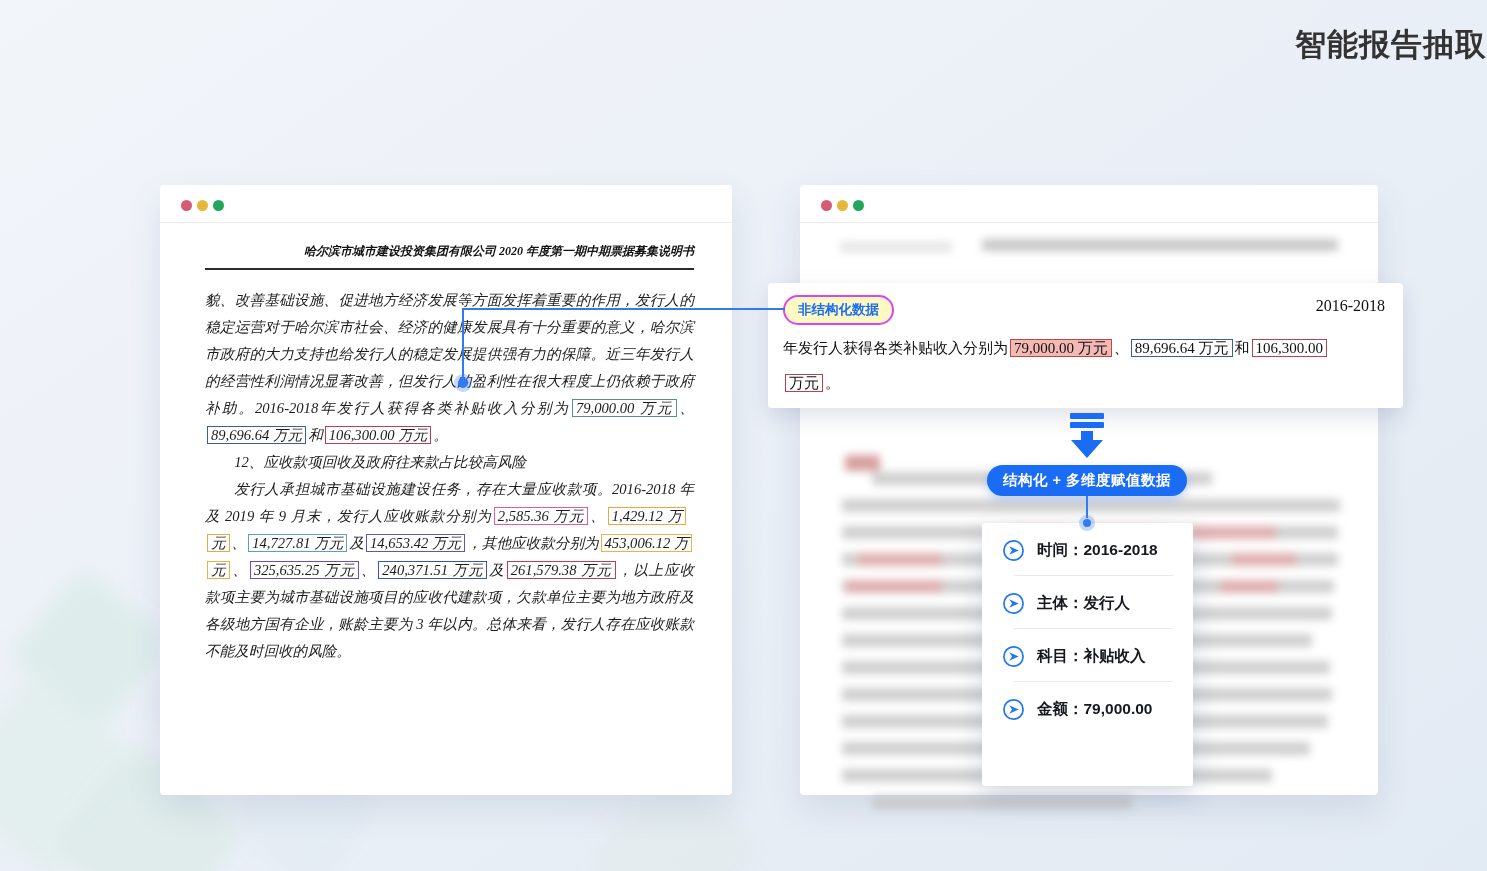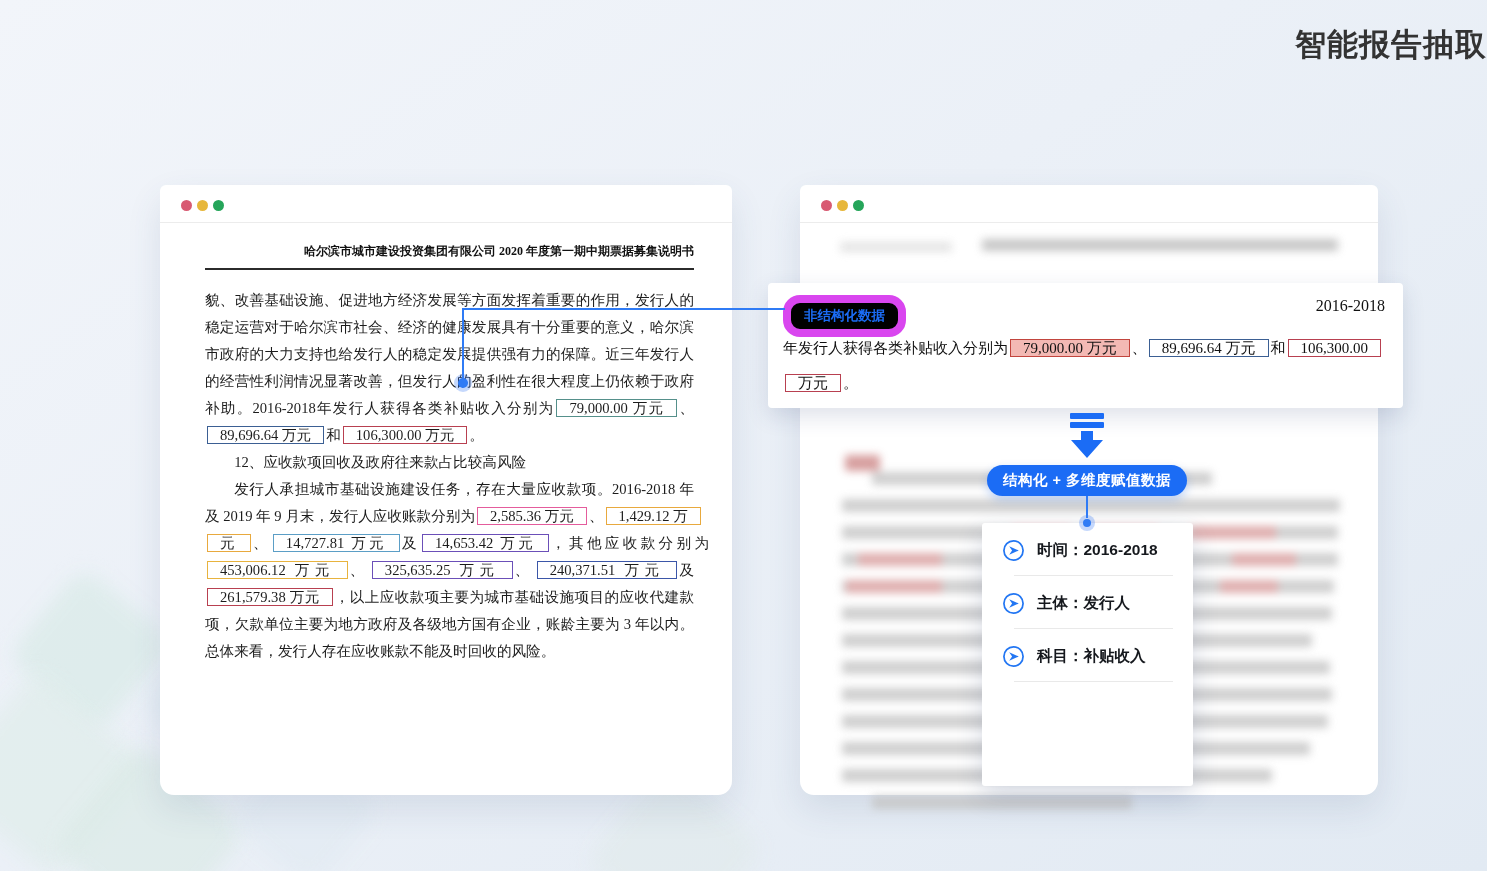--- a/index.html
+++ b/index.html
@@ -20,22 +20,23 @@
   }
   .page-subtitle{
     position:absolute;left:80px;right:0;top:105px;text-align:center;
     font-size:15px;color:#3f3f3f;
   }
   .logo{position:absolute;right:50px;top:42px;text-align:center;}
   .logo-cn{font-size:35px;font-weight:800;color:#1d3e9c;letter-spacing:2px;line-height:40px;}
   .logo-en{font-size:16px;font-weight:700;color:#3a4150;letter-spacing:7px;margin-top:6px;}
   
   .window{
-    position:absolute;background:#fff;border-radius:14px;
+    position:absolute;background:#fff;border-radius:4px;
     box-shadow:0 14px 34px rgba(55,80,125,.12);
+    font-style:italic;
   }
   .win-bar{
     position:absolute;left:0;top:0;right:0;height:37px;background:#fff;
     border-bottom:1px solid #ececec;border-radius:6px 6px 0 0;
   }
   .dot{position:absolute;top:15px;width:11px;height:11px;border-radius:50%;}
   .dot1{left:21px;background:#d85a72;}
   .dot2{left:37px;background:#e7b73b;}
   .dot3{left:53px;background:#25a55a;}
   
@@ -44,21 +45,21 @@
     font-family:"Liberation Serif","DejaVu Serif",serif;color:#1c1c1c;
   }
   .doc-header{
     margin-top:21px;text-align:right;font-size:12px;font-weight:600;
     border-bottom:2px solid #2b2b2b;padding-bottom:8px;color:#111;
   }
   .doc-text{margin-top:17px;font-size:14.6px;line-height:27px;text-align:justify;}
   .doc-text p{margin:0;}
   .doc-text p.indent{text-indent:2em;}
   .val-box{
-    border:1px solid #888;padding:0 12px;margin:16px 2px;white-space:normal;
+    border:1px solid #888;padding:0 3px;margin:16px 2px;white-space:normal;
     box-decoration-break:clone;-webkit-box-decoration-break:clone;
   }
   .box-teal{border-color:#55908b;}
   .box-blue{border-color:#3b5f93;}
   .box-red{border-color:#b84050;}
   .box-pink{border-color:#e45c9c;}
   .box-orange{border-color:#e8a93e;}
   .box-steel{border-color:#5b9ec6;}
   .box-purple{border-color:#6b4fb8;}
   .box-gold{border-color:#e8b33e;}
@@ -69,22 +70,22 @@
   .bbar{position:absolute;height:13px;border-radius:2px;background:#c6c6c6;}
   .bbar.light{background:#e0e0e0;}
   .bbar.pinkbar{background:#d99f9f;}
   .bbar.goldbar{background:#dcc28c;}
   
   .callout-card{
     position:absolute;left:768px;top:283px;width:635px;height:125px;background:#fff;
     border-radius:4px;box-shadow:0 8px 22px rgba(50,70,120,.16);z-index:5;
   }
   .pill-outline{
-    position:absolute;left:15px;top:12px;padding:4px 13px;border:8px solid #d946ef;
-    border-radius:17px;color:#1b6cf5;font-size:13.5px;font-weight:700;background:#000000;
+    position:absolute;left:15px;top:12px;padding:4px 13px;border:2px solid #d946ef;
+    border-radius:17px;color:#1b6cf5;font-size:13.5px;font-weight:700;background:#fef9c3;
   }
   .callout-year{
     position:absolute;right:18px;top:14px;font-family:"Liberation Serif","DejaVu Serif",serif;
     font-size:16px;color:#111;
   }
   .callout-line{
     position:absolute;left:15px;right:14px;top:48px;
     font-family:"Liberation Serif","DejaVu Serif",serif;font-size:15px;line-height:35px;color:#111;
   }
   
@@ -224,15 +225,24 @@
     <div class="field-row">
       <span class="field-icon">
         <svg width="23" height="23" viewBox="0 0 24 24">
             <circle cx="12" cy="12" r="10" fill="none" stroke="#2276f3" stroke-width="1.8"></circle>
             <path d="M7.5 7.5 L17.5 12 L7.5 16.5 L10.5 12 Z" fill="#2276f3"></path>
           </svg>
       </span>
       <span class="field-text"><span>科目：</span><span>补贴收入</span></span>
     </div>
     <div class="field-div"></div>
+    <div class="field-row">
+      <span class="field-icon">
+        <svg width="23" height="23" viewBox="0 0 24 24">
+            <circle cx="12" cy="12" r="10" fill="none" stroke="#2276f3" stroke-width="1.8"></circle>
+            <path d="M7.5 7.5 L17.5 12 L7.5 16.5 L10.5 12 Z" fill="#2276f3"></path>
+          </svg>
+      </span>
+      <span class="field-text"><span>金额：</span><span>79,000.00</span></span>
+    </div>
   </div>
 
 </div>
 
 </body></html>

